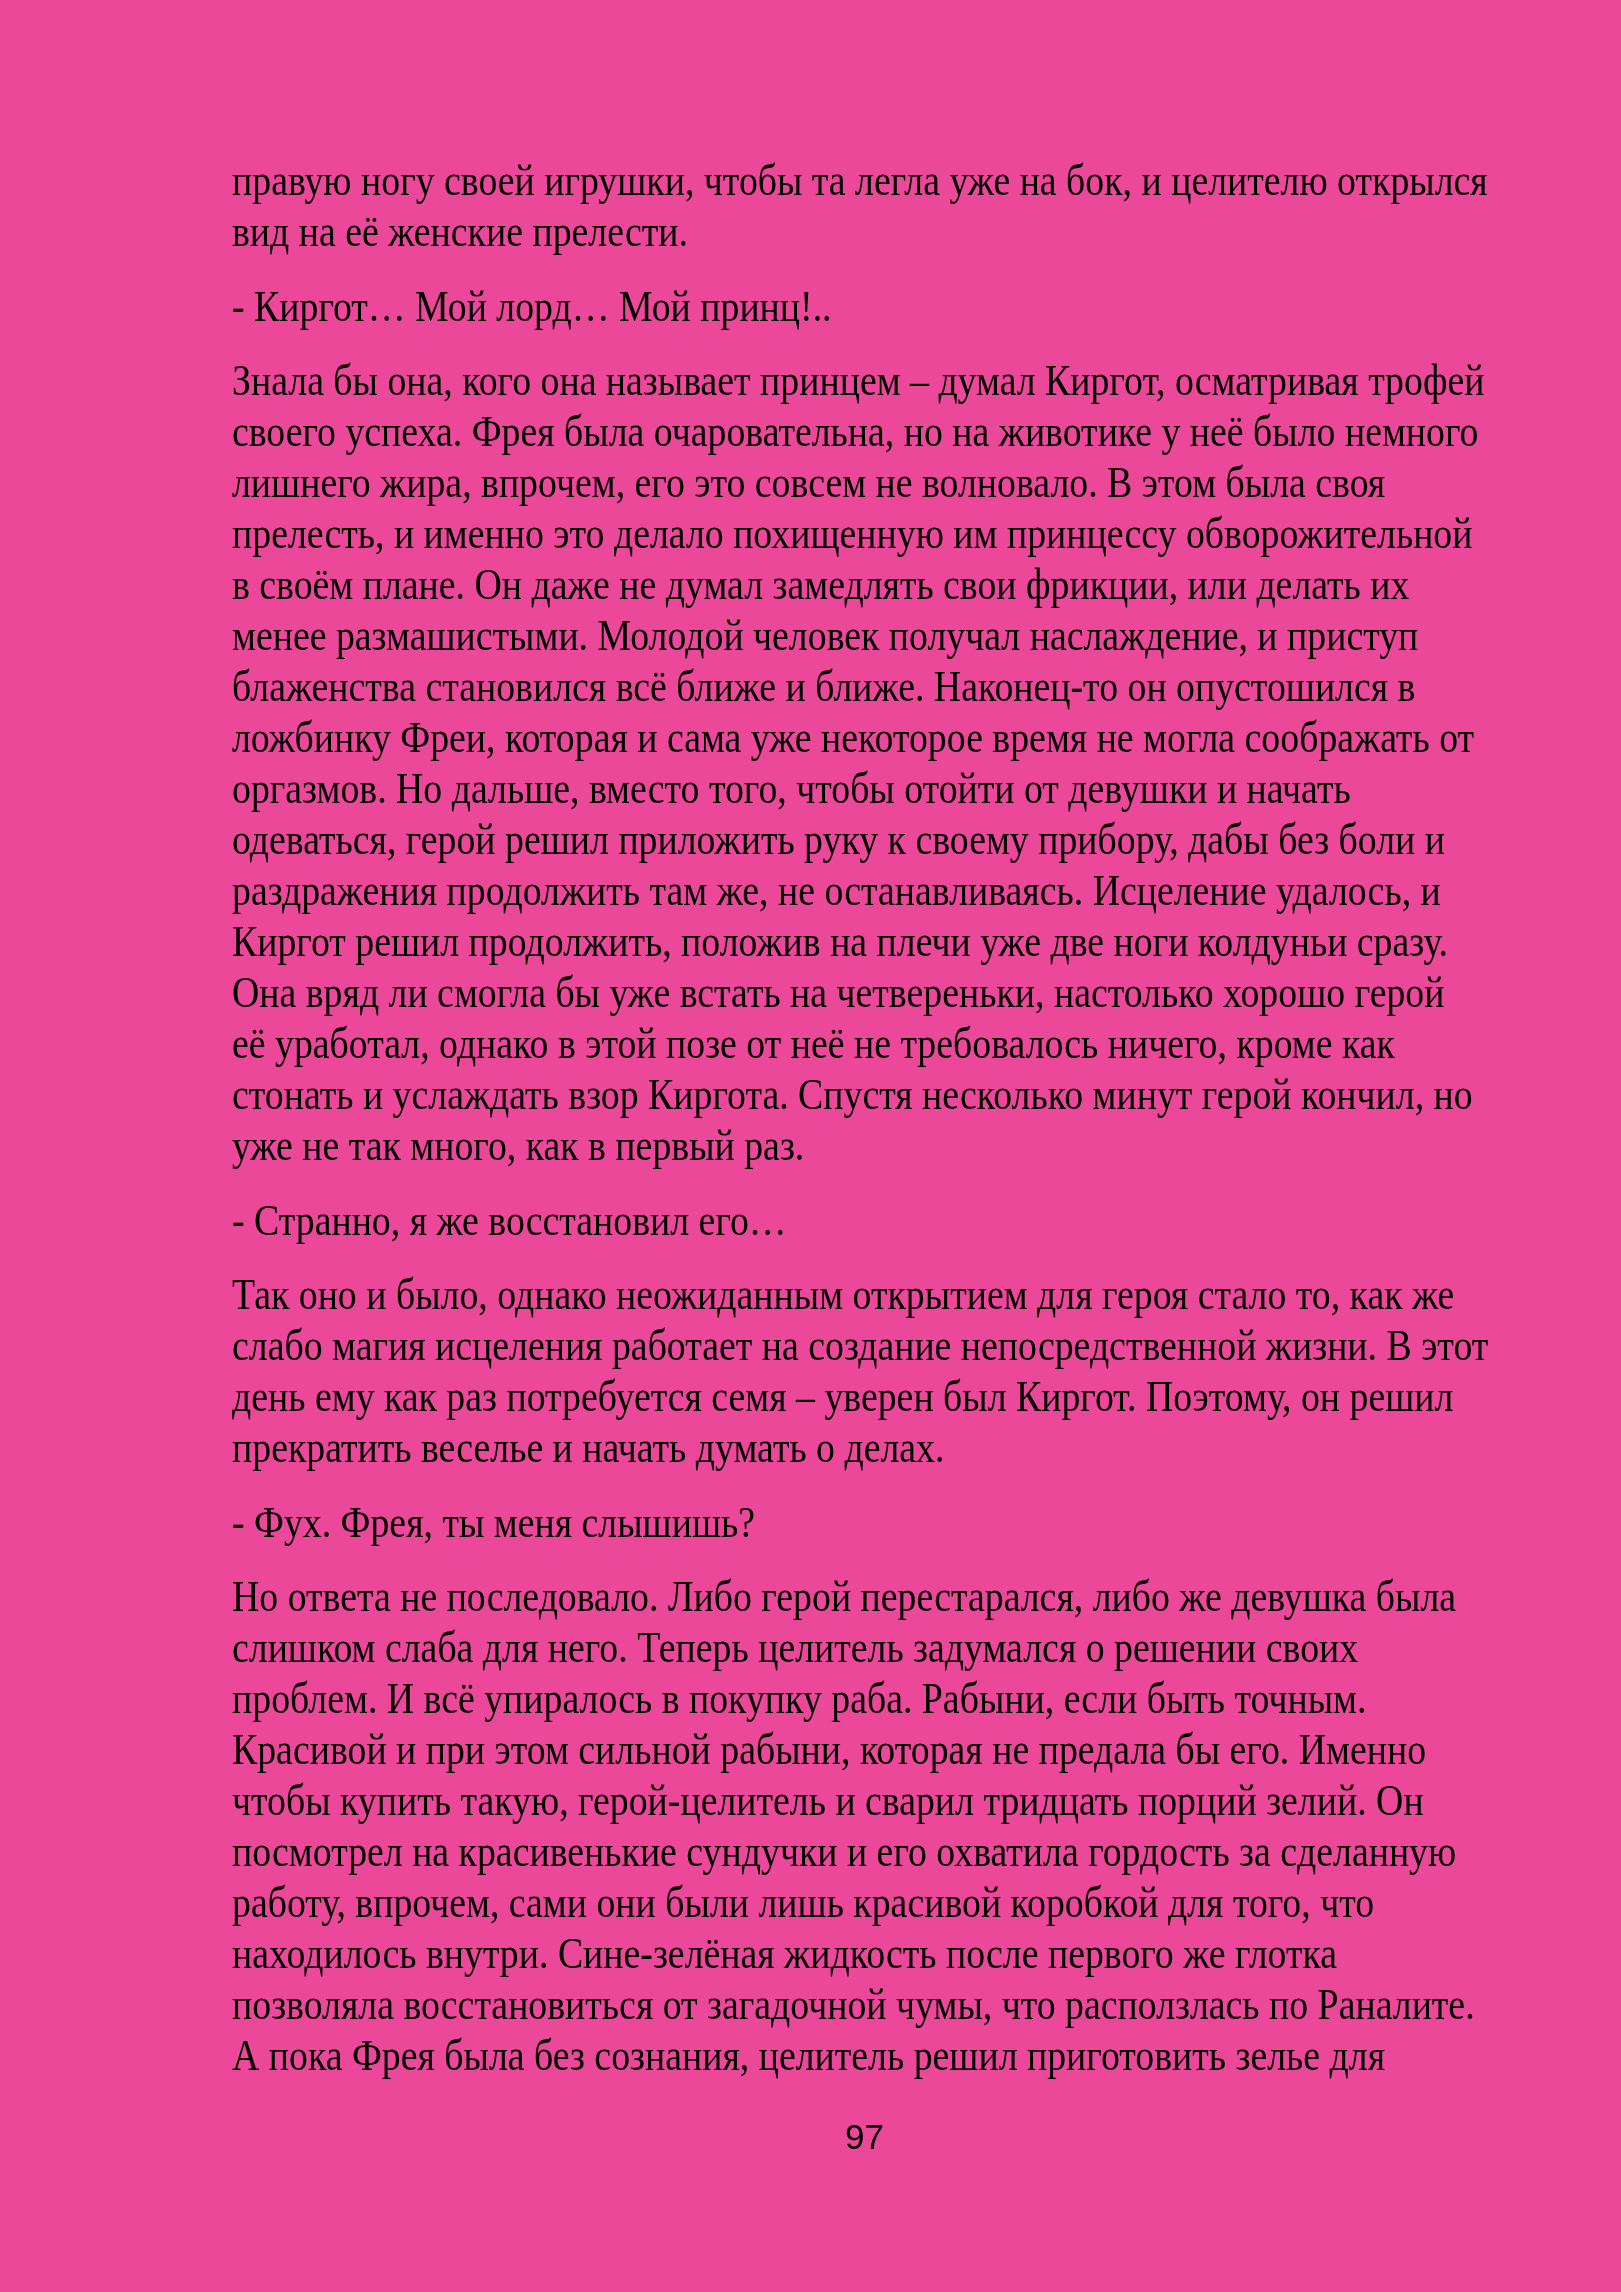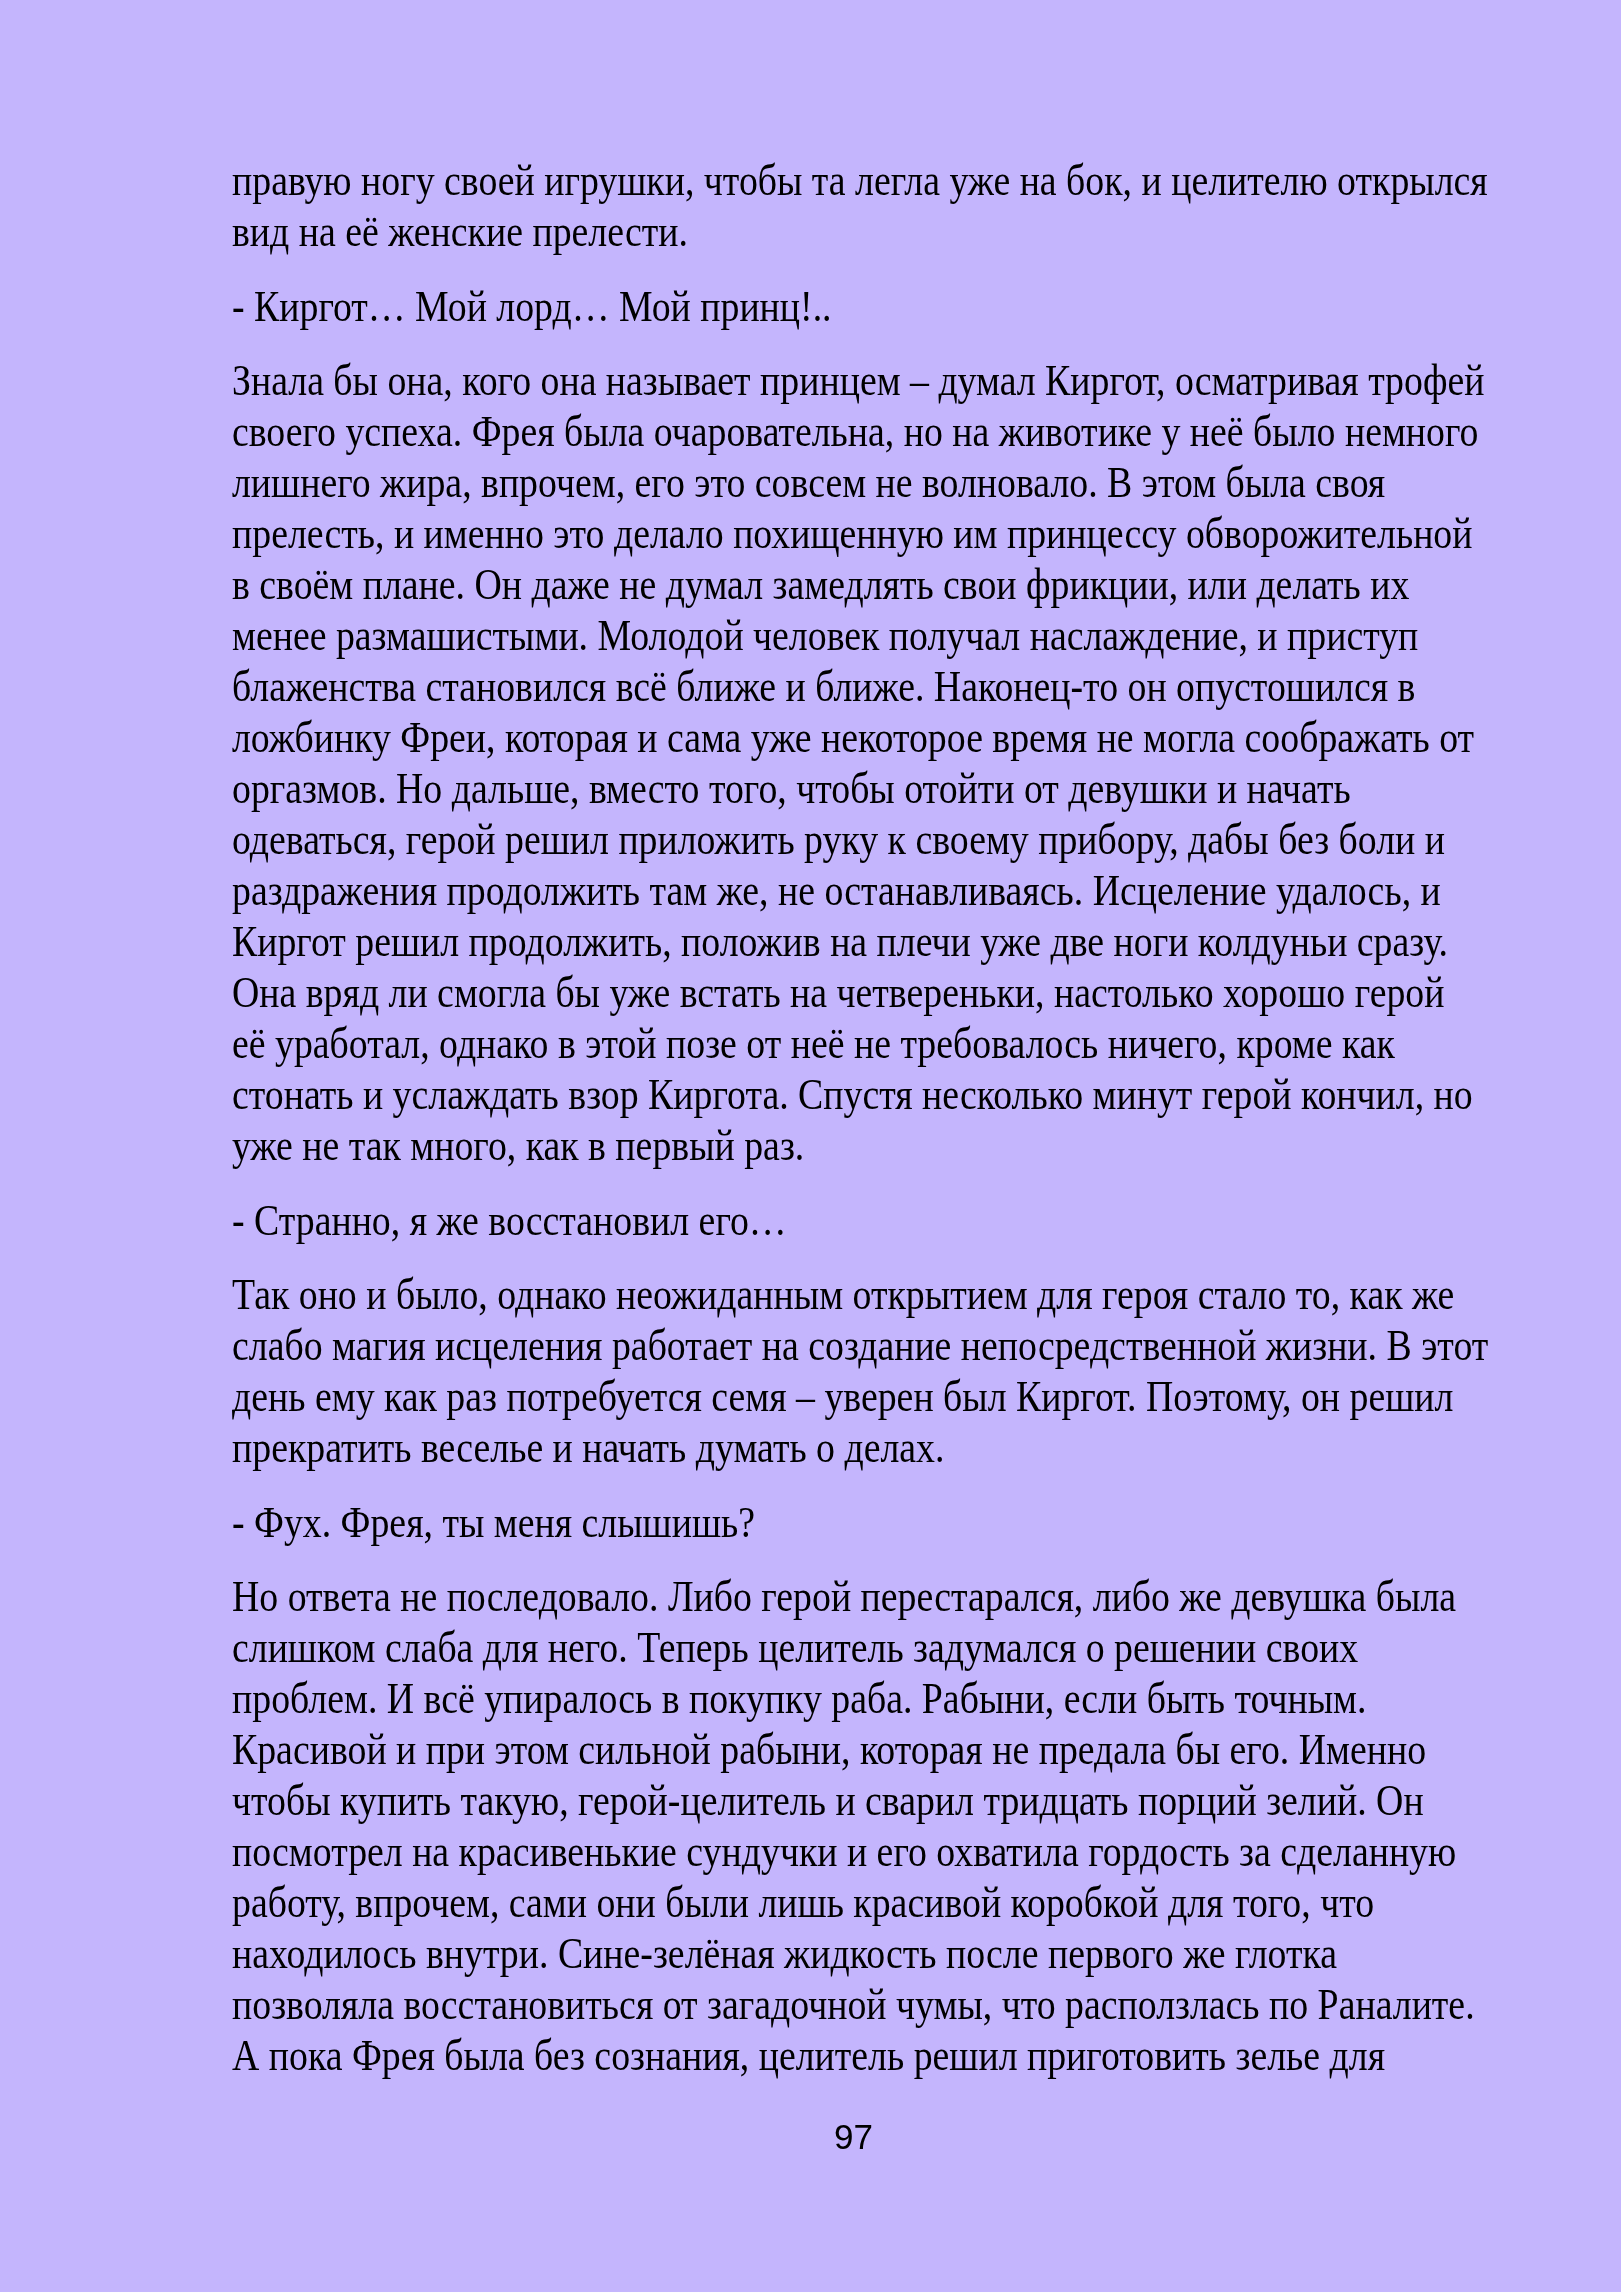--- a/index.html
+++ b/index.html
@@ -14,41 +14,41 @@
     font-family: "Liberation Serif", serif;
     color: #000000;
     overflow: hidden;
   }
   .page {
     position: absolute;
     left: 0;
     top: 0;
     width: 1621px;
     height: 2293px;
-    background: #c4b5fd;
+    background: #ec4899;
   }
   .text-body {
     position: absolute;
     left: 232px;
     top: 155px;
     width: 1568px;
     transform: scaleX(0.84);
     transform-origin: 0 0;
   }
   .para {
     white-space: pre;
     margin: 0 0 23.5px 0;
     font-size: 45px;
     line-height: 51px;
     font-weight: 400;
     letter-spacing: 0;
   }
   .page-number {
     position: absolute;
-    left: 221px;
+    left: 232px;
     top: 2117px;
     width: 1265px;
     text-align: center;
     font-family: "Liberation Sans", sans-serif;
     font-size: 35px;
     line-height: 39px;
     color: #000000;
   }
 </style>
 </head>

